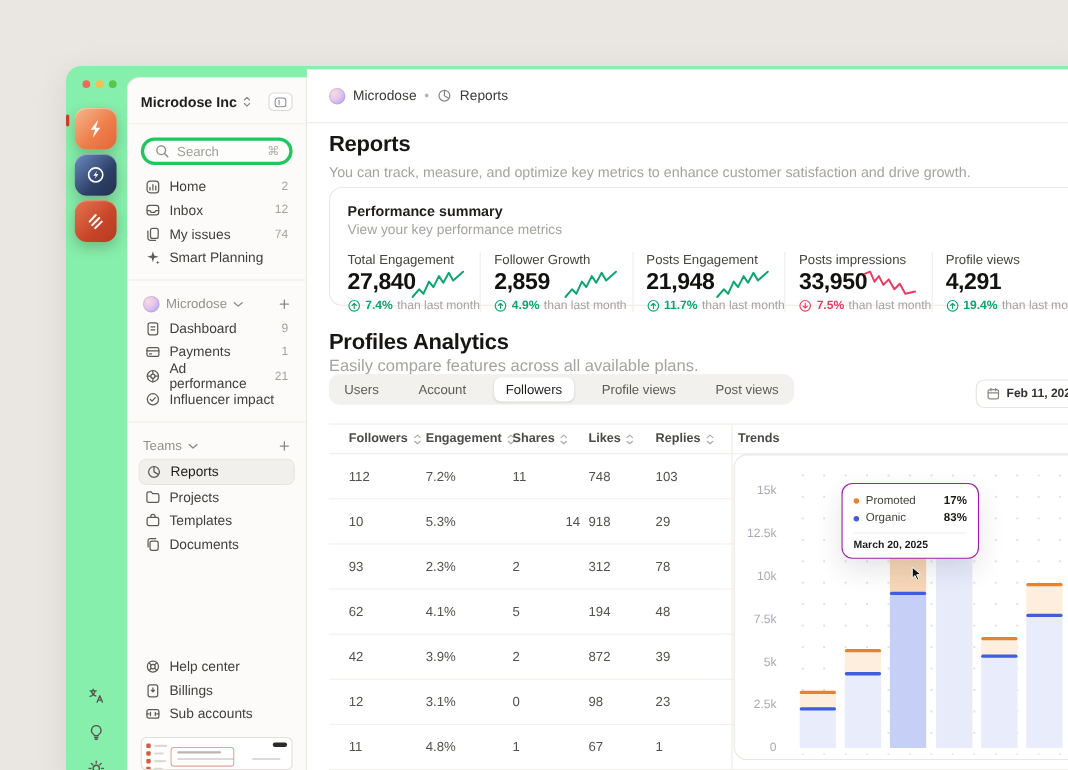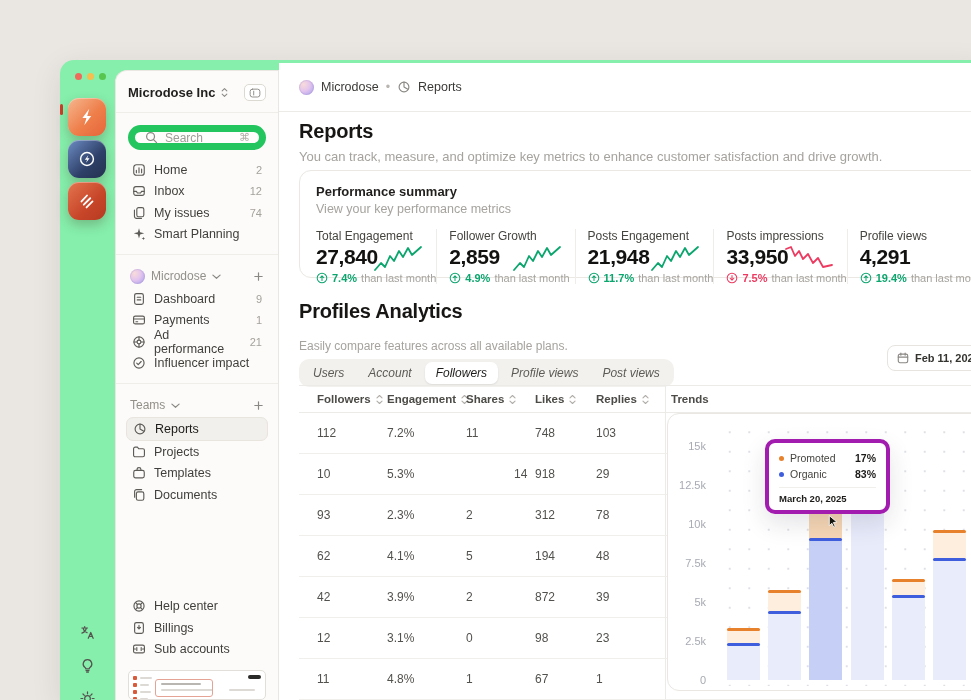--- a/index.html
+++ b/index.html
@@ -26,21 +26,21 @@
     background:#fcfbf9; border:1px solid #eae7e2; border-bottom:none; border-radius:12px 0 0 0;
     display:flex; flex-direction:column; overflow:hidden; }
   .sb-header { display:flex; align-items:center; gap:5px; padding:13px 12px 11px; border-bottom:1px solid #f0eee9; }
   .sb-title { font-size:13px; font-weight:700; color:#201f1d; }
   .ic { display:inline-flex; color:#8a8884; }
   .ic svg { width:15px; height:15px; display:block; }
   .ic.small svg { width:9px; height:11px; }
   .panel-btn { margin-left:auto; width:22px; height:17px; border:1px solid #dcd9d3; border-radius:5px;
     display:flex; align-items:center; justify-content:center; color:#8a8884; background:#fff; }
   .panel-btn svg { width:12px; height:10px; }
-  .sb-search { margin:12px 12px 9px; height:25px; border:7px solid #22c55e; border-radius:999px;
+  .sb-search { margin:12px 12px 9px; height:25px; border:3px solid #22c55e; border-radius:999px;
     background:#fdfdfb; display:flex; align-items:center; gap:6px; padding:0 9px; color:#a09d98; font-size:12px; }
   .sb-search .cmd { margin-left:auto; font-family:"DejaVu Sans",sans-serif; font-size:11px; color:#b3b0aa; }
   .sb-item { display:flex; align-items:center; gap:8px; height:21.5px; margin:0 10px; padding:0 6px;
     font-size:12.5px; color:#403f3c; border-radius:7px; }
   .sb-item .ic { color:#5d5b57; }
   .sb-item .ic svg { width:14px; height:14px; }
   .sb-item .cnt { margin-left:auto; font-size:11px; color:#a5a29c; }
   .sb-item.active { background:#f2f0ec; border:1px solid #e8e5df; height:24px; color:#1d1c1a; font-weight:500; }
   .sb-div { height:1px; background:#f0eee9; margin:9px 0; }
   .sb-sec { display:flex; align-items:center; gap:6px; padding:0 14px; height:24px; color:#93908a; font-size:12px; }
@@ -79,22 +79,22 @@
   .metric .mdelta .pct { font-weight:700; }
   .metric .mdelta .suf { color:#a6a39e; }
   .metric .dicon svg { width:12px; height:12px; display:block; }
   .metric .dicon.down svg { transform:rotate(180deg); }
   .up-c { color:#0ba56e; } .down-c { color:#ee3a60; }
   .spark { position:absolute; right:14px; bottom:10px; }
   .spark svg { width:48px; height:30px; display:block; }
 
   .an-head { position:absolute; left:20px; top:237px; }
   .an-head h2 { font-size:20px; font-weight:700; color:#171614; letter-spacing:-.2px; }
-  .an-head p { margin-top:16px; font-size:12px; color:#a6a39e; }
-  .tabs { position:absolute; left:20px; top:296px; display:inline-flex; background:#f3f1ed; border-radius:10px; padding:3px; gap:2px;font-style:italic; }
+  .an-head p { margin-top:1px; font-size:15px; color:#a6a39e; }
+  .tabs { position:absolute; left:20px; top:277px; display:inline-flex; background:#f3f1ed; border-radius:10px; padding:3px; gap:14px; }
   .tab { font-size:12px; color:#5d5b56; padding:4px 11px; border-radius:7px; white-space:nowrap; }
   .tab.active { background:#fff; color:#1d1c1a; font-weight:500; box-shadow:0 1px 2px rgba(0,0,0,.09); }
   .date-chip { position:absolute; left:608px; top:282px; height:26px; display:flex; align-items:center; gap:6px;
     border:1px solid #e7e4df; border-radius:8px; background:#fff; padding:0 9px; font-size:11px; font-weight:600; color:#34332f; white-space:nowrap; }
   .date-chip .ic svg { width:12px; height:12px; }
 
   
   .table { position:absolute; left:20px; top:322px; width:672px; height:315px; border-top:1px solid #edebe7; }
   .thead { position:relative; height:26px; }
   .th { position:absolute; top:0; height:26px; display:flex; align-items:center; gap:4px;
@@ -115,21 +115,21 @@
     background-size:19.5px 19.5px; background-position:6px 14px; opacity:.85; }
   .bars { position:absolute; inset:0; }
   .bars > div { position:absolute; }
   .fill-o { background:#e9edfb; }
   .fill-o.hov { background:#c6d0f6; }
   .fill-p { background:#fdeedd; }
   .fill-p.hov { background:#f7d7b5; }
   .line-b { background:#3f5ede; border-radius:2px; height:3px; }
   .line-o { background:#e8812b; border-radius:2px; height:3px; }
   .band { background:#e7ebfa; }
-  .tooltip { position:absolute; left:97px; top:25px; width:125px; background:#fff; border:4px solid #a21caf;
+  .tooltip { position:absolute; left:97px; top:25px; width:125px; background:#fff; border:1px solid #a21caf;
     border-radius:10px; box-shadow:0 10px 24px rgba(30,30,60,.12); padding:7px 10px 6px; z-index:5; }
   .tt-row { display:flex; align-items:center; gap:6px; font-size:10.5px; color:#45443f; height:16px; }
   .tt-row .val { margin-left:auto; color:#1c1b19; font-weight:600;text-align:center; }
   .dot { width:5px; height:5px; border-radius:50%; flex:0 0 auto; }
   .tt-date { margin-top:5px; padding-top:5px; border-top:1px solid #f1efeb; font-size:9.5px; font-weight:700; color:#1c1b19; }
   .cursor { position:absolute; left:158px; top:100px; z-index:6; }
   .cursor svg { width:15px; height:15px; }
 </style>
 </head>
 <body>

